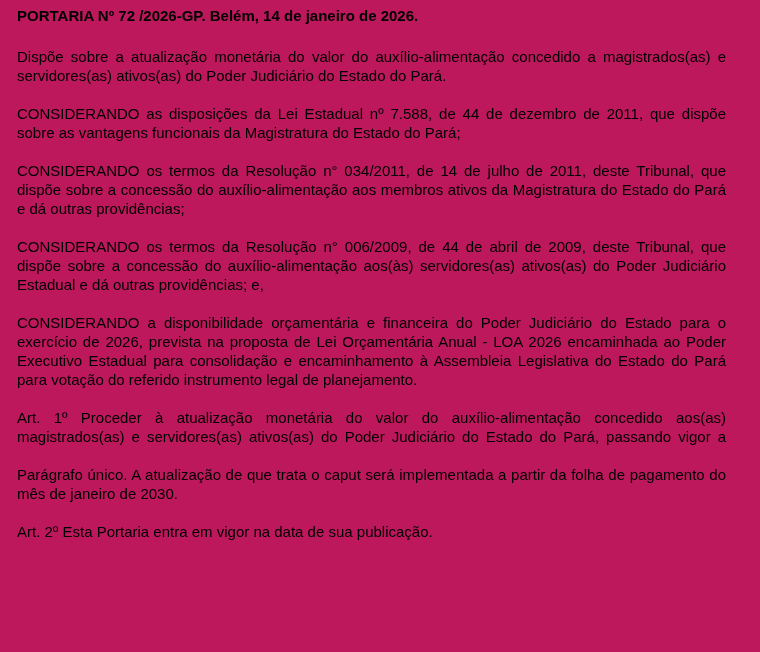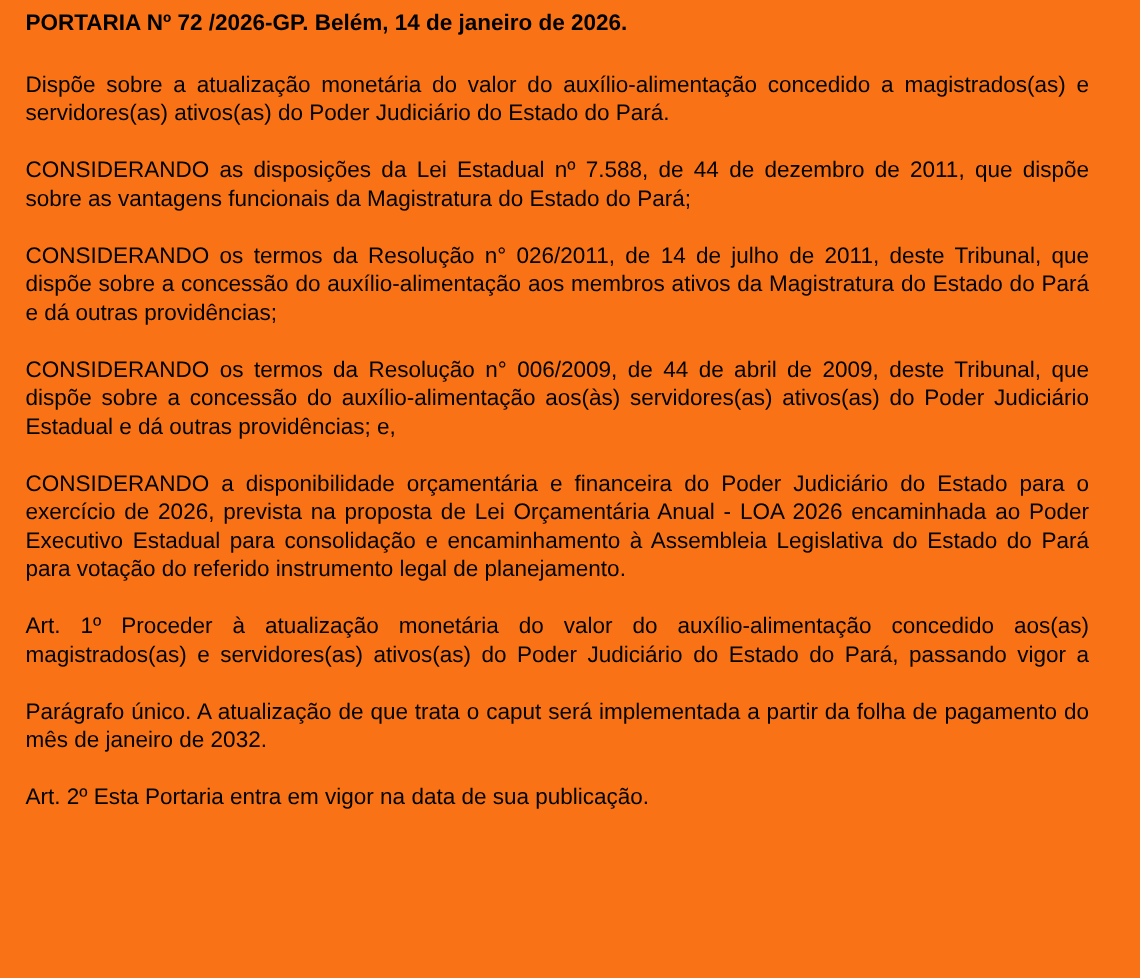--- a/index.html
+++ b/index.html
@@ -6,21 +6,21 @@
     margin: 0;
     padding: 0;
     background: #ffffff;
   }
   .page {
     position: relative;
     width: 760px;
     height: 652px;
     box-sizing: border-box;
     padding: 6px 24px 0 17px;
-    background: #f97316;
+    background: #be185d;
     color: #000000;
     font-family: "Liberation Sans", "DejaVu Sans", sans-serif;
     font-size: 15px;
     line-height: 19px;
     overflow: hidden;
   }
   .title {
     margin: 0 0 22px 0;
     font-weight: bold;
     text-align: left;
@@ -33,19 +33,19 @@
     text-align-last: justify;
   }
 </style>
 </head>
 <body>
 
 <div class="page">
   <p class="title">PORTARIA Nº 72 /2026-GP. Belém, 14 de janeiro de 2026.</p>
   <p class="para">Dispõe sobre a atualização monetária do valor do auxílio-alimentação concedido a magistrados(as) e servidores(as) ativos(as) do Poder Judiciário do Estado do Pará.</p>
   <p class="para">CONSIDERANDO as disposições da Lei Estadual nº 7.588, de 44 de dezembro de 2011, que dispõe sobre as vantagens funcionais da Magistratura do Estado do Pará;</p>
-  <p class="para">CONSIDERANDO os termos da Resolução n° 026/2011, de 14 de julho de 2011, deste Tribunal, que dispõe sobre a concessão do auxílio-alimentação aos membros ativos da Magistratura do Estado do Pará e dá outras providências;</p>
+  <p class="para">CONSIDERANDO os termos da Resolução n° 034/2011, de 14 de julho de 2011, deste Tribunal, que dispõe sobre a concessão do auxílio-alimentação aos membros ativos da Magistratura do Estado do Pará e dá outras providências;</p>
   <p class="para">CONSIDERANDO os termos da Resolução n° 006/2009, de 44 de abril de 2009, deste Tribunal, que dispõe sobre a concessão do auxílio-alimentação aos(às) servidores(as) ativos(as) do Poder Judiciário Estadual e dá outras providências; e,</p>
   <p class="para">CONSIDERANDO a disponibilidade orçamentária e financeira do Poder Judiciário do Estado para o exercício de 2026, prevista na proposta de Lei Orçamentária Anual - LOA 2026 encaminhada ao Poder Executivo Estadual para consolidação e encaminhamento à Assembleia Legislativa do Estado do Pará para votação do referido instrumento legal de planejamento.</p>
   <p class="para justify-last">Art. 1º Proceder à atualização monetária do valor do auxílio-alimentação concedido aos(as) magistrados(as) e servidores(as) ativos(as) do Poder Judiciário do Estado do Pará, passando vigor a</p>
-  <p class="para">Parágrafo único. A atualização de que trata o caput será implementada a partir da folha de pagamento do mês de janeiro de 2032.</p>
+  <p class="para">Parágrafo único. A atualização de que trata o caput será implementada a partir da folha de pagamento do mês de janeiro de 2030.</p>
   <p class="para">Art. 2º Esta Portaria entra em vigor na data de sua publicação.</p>
 </div>
 
 </body></html>

